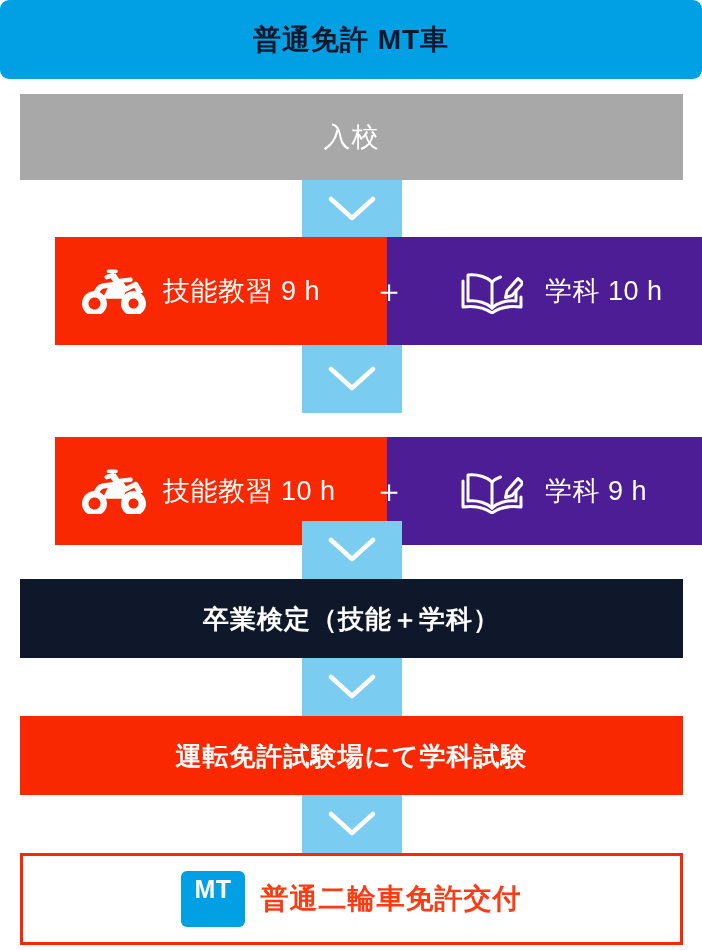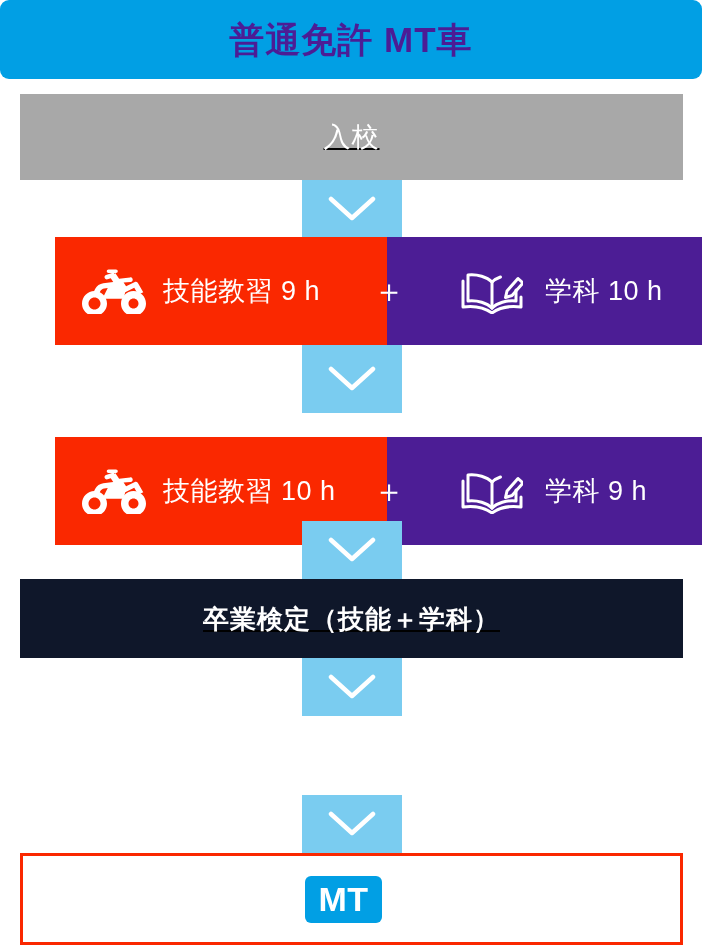--- a/index.html
+++ b/index.html
@@ -26,36 +26,35 @@
     top: 0;
     width: 702px;
     height: 79px;
     background: #019fe4;
     border-radius: 9px;
     display: flex;
     align-items: center;
     justify-content: center;
   }
   .header-title {
-    color: #4c1d95;
-    font-size: 35px;
+    color: #0f172a;
+    font-size: 28px;
     font-weight: bold;
     letter-spacing: 1px;
     line-height: 1;
   }
 
   
   .bar {
     position: absolute;
     left: 20px;
     width: 663px;
     display: flex;
     align-items: center;
     justify-content: center;
-    text-decoration: underline;
   }
   .bar-label {
     color: #ffffff;
     line-height: 1;
   }
 
   .bar-enroll {
     top: 94px;
     height: 86px;
     background: #a8a8a8;
@@ -177,24 +176,24 @@
     height: 92px;
     border: 3px solid #fa2800;
     background: #ffffff;
     display: flex;
     align-items: center;
     justify-content: center;
   }
   .mt-badge {
     background: #019fe4;
     color: #ffffff;
-    font-size: 34px;
+    font-size: 25px;
     font-weight: bold;
     border-radius: 6px;
-    padding: 6px 13px 7px 13px;
+    padding: 6px 13px 25px 13px;
     line-height: 1;
     margin-right: 16px;
     letter-spacing: 0.5px;
   }
   .result-label {
     color: #fa3c14;
     font-size: 28px;
     font-weight: bold;
     line-height: 1;
     letter-spacing: 1px;
@@ -306,26 +305,30 @@
   </div>
 
   <div class="connector conn-4">
     <span>
       <svg width="48" height="26" viewBox="0 0 48 26" fill="none" xmlns="http://www.w3.org/2000/svg">
         <path d="M3 3 L24 22 L45 3" stroke="#ffffff" stroke-width="4.5" stroke-linecap="round" stroke-linejoin="round"></path>
       </svg>
     </span>
   </div>
 
+  <div class="bar bar-exam">
+    <span class="bar-label">運転免許試験場にて学科試験</span>
+  </div>
 
   <div class="connector conn-5">
     <span>
       <svg width="48" height="26" viewBox="0 0 48 26" fill="none" xmlns="http://www.w3.org/2000/svg">
         <path d="M3 3 L24 22 L45 3" stroke="#ffffff" stroke-width="4.5" stroke-linecap="round" stroke-linejoin="round"></path>
       </svg>
     </span>
   </div>
 
   <div class="result-box">
     <span class="mt-badge">MT</span>
+    <span class="result-label">普通二輪車免許交付</span>
   </div>
 
 </div>
 
 </body></html>

